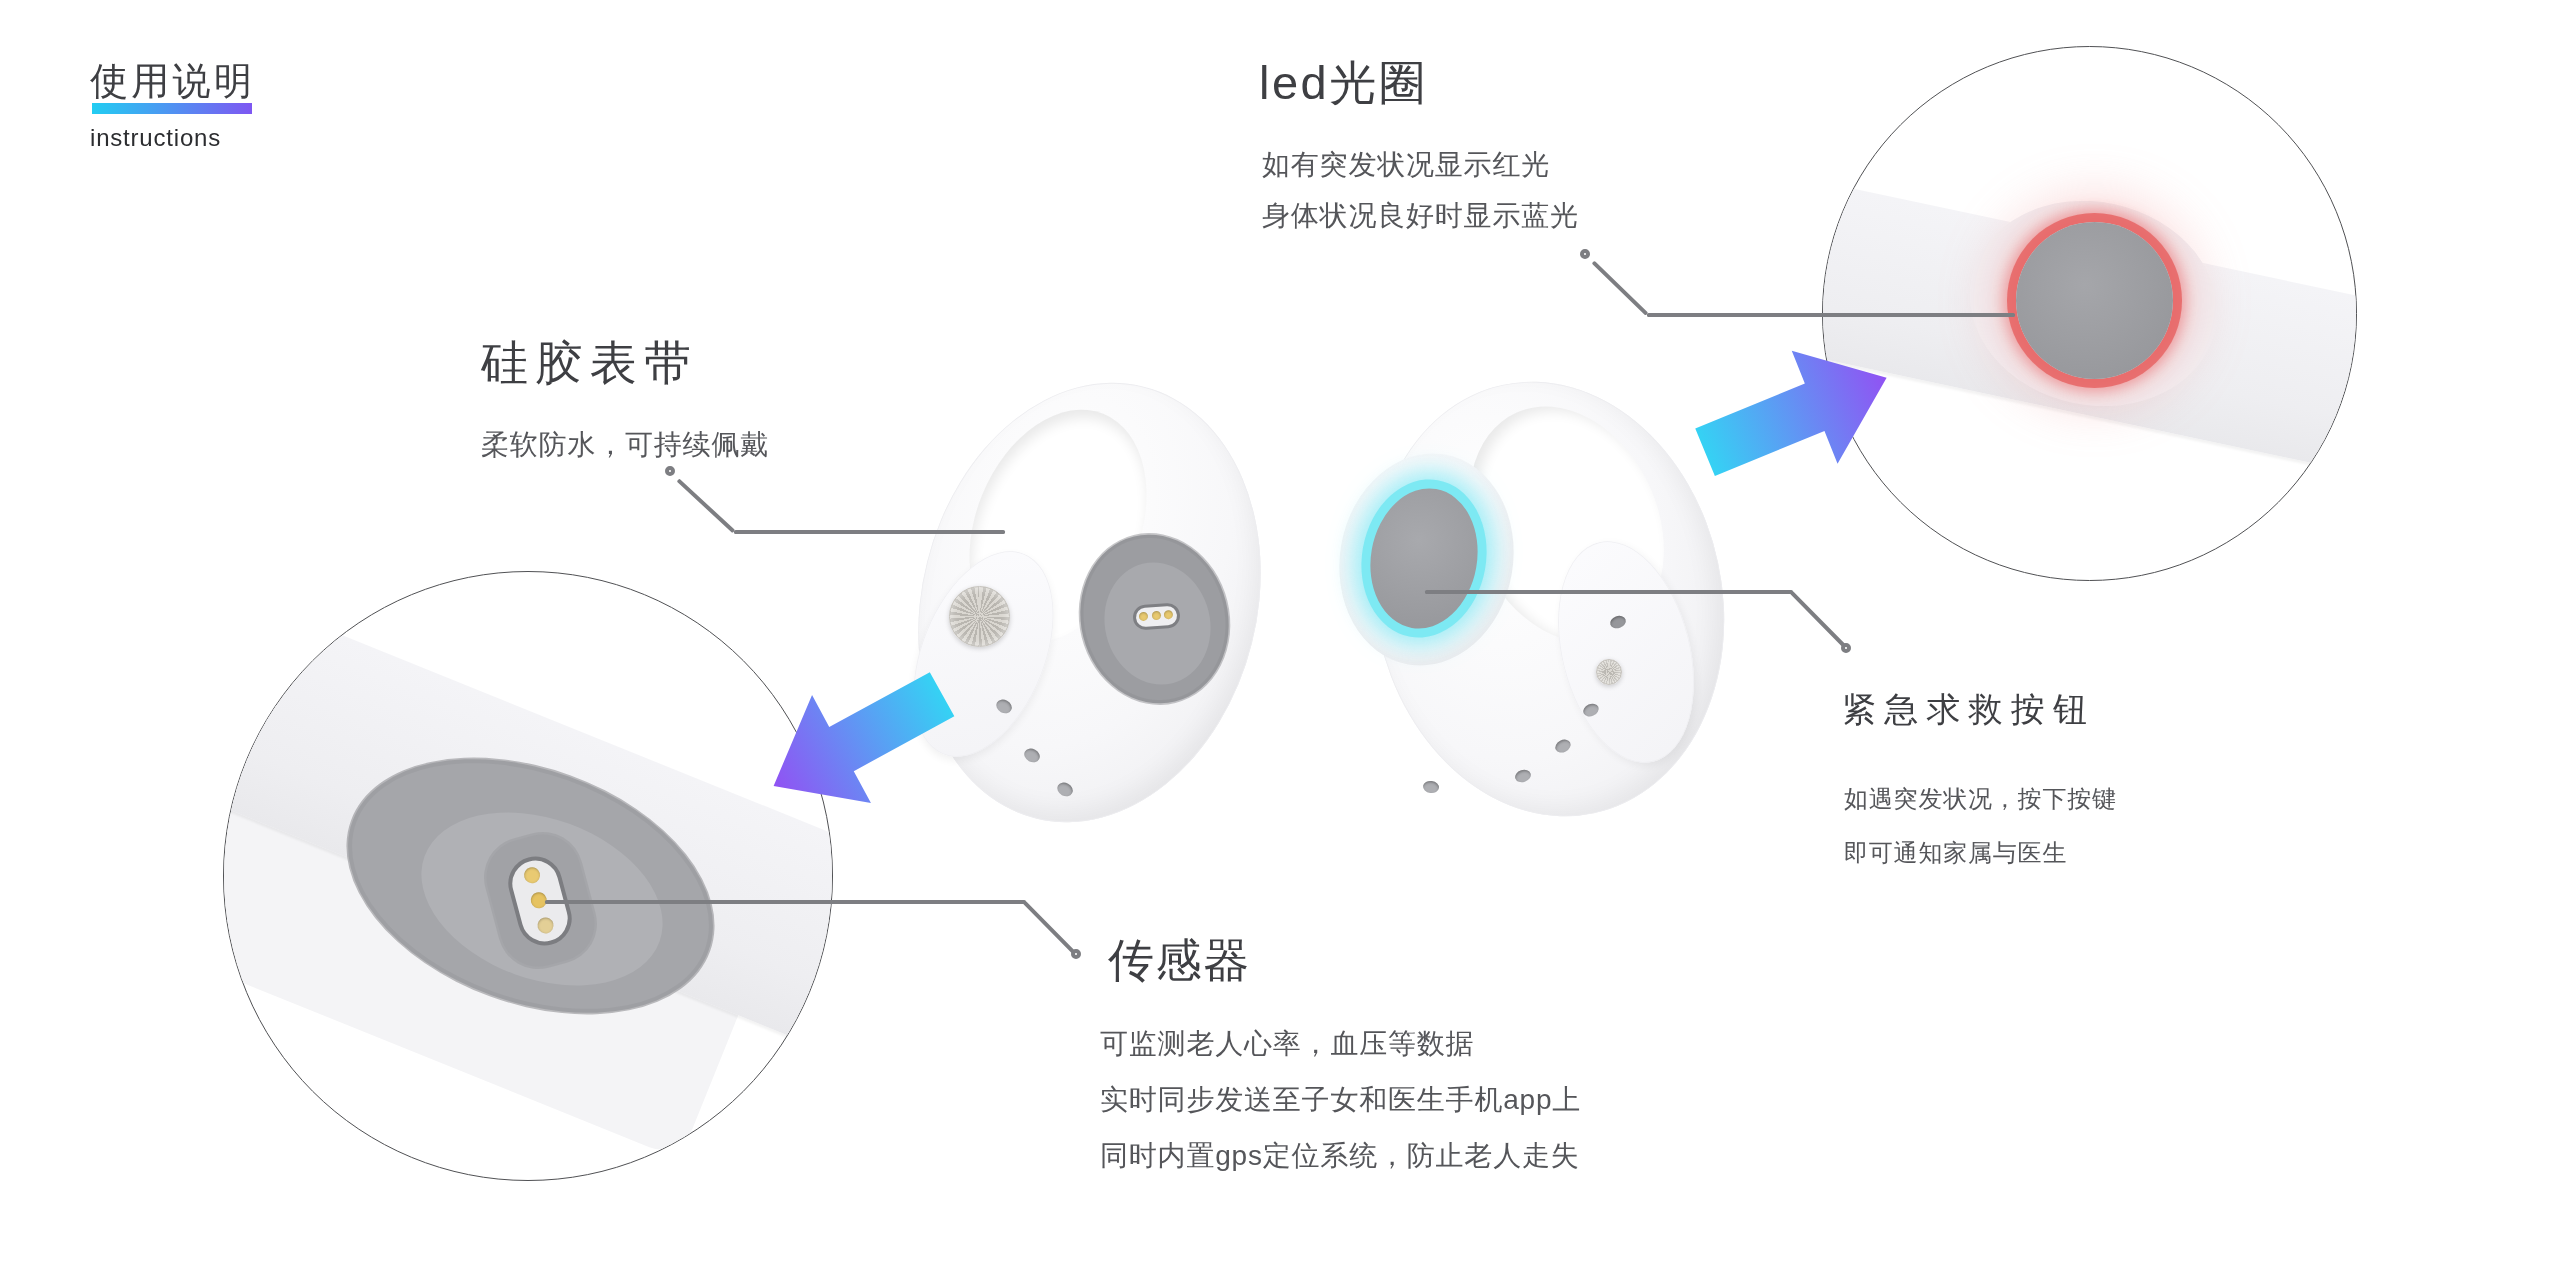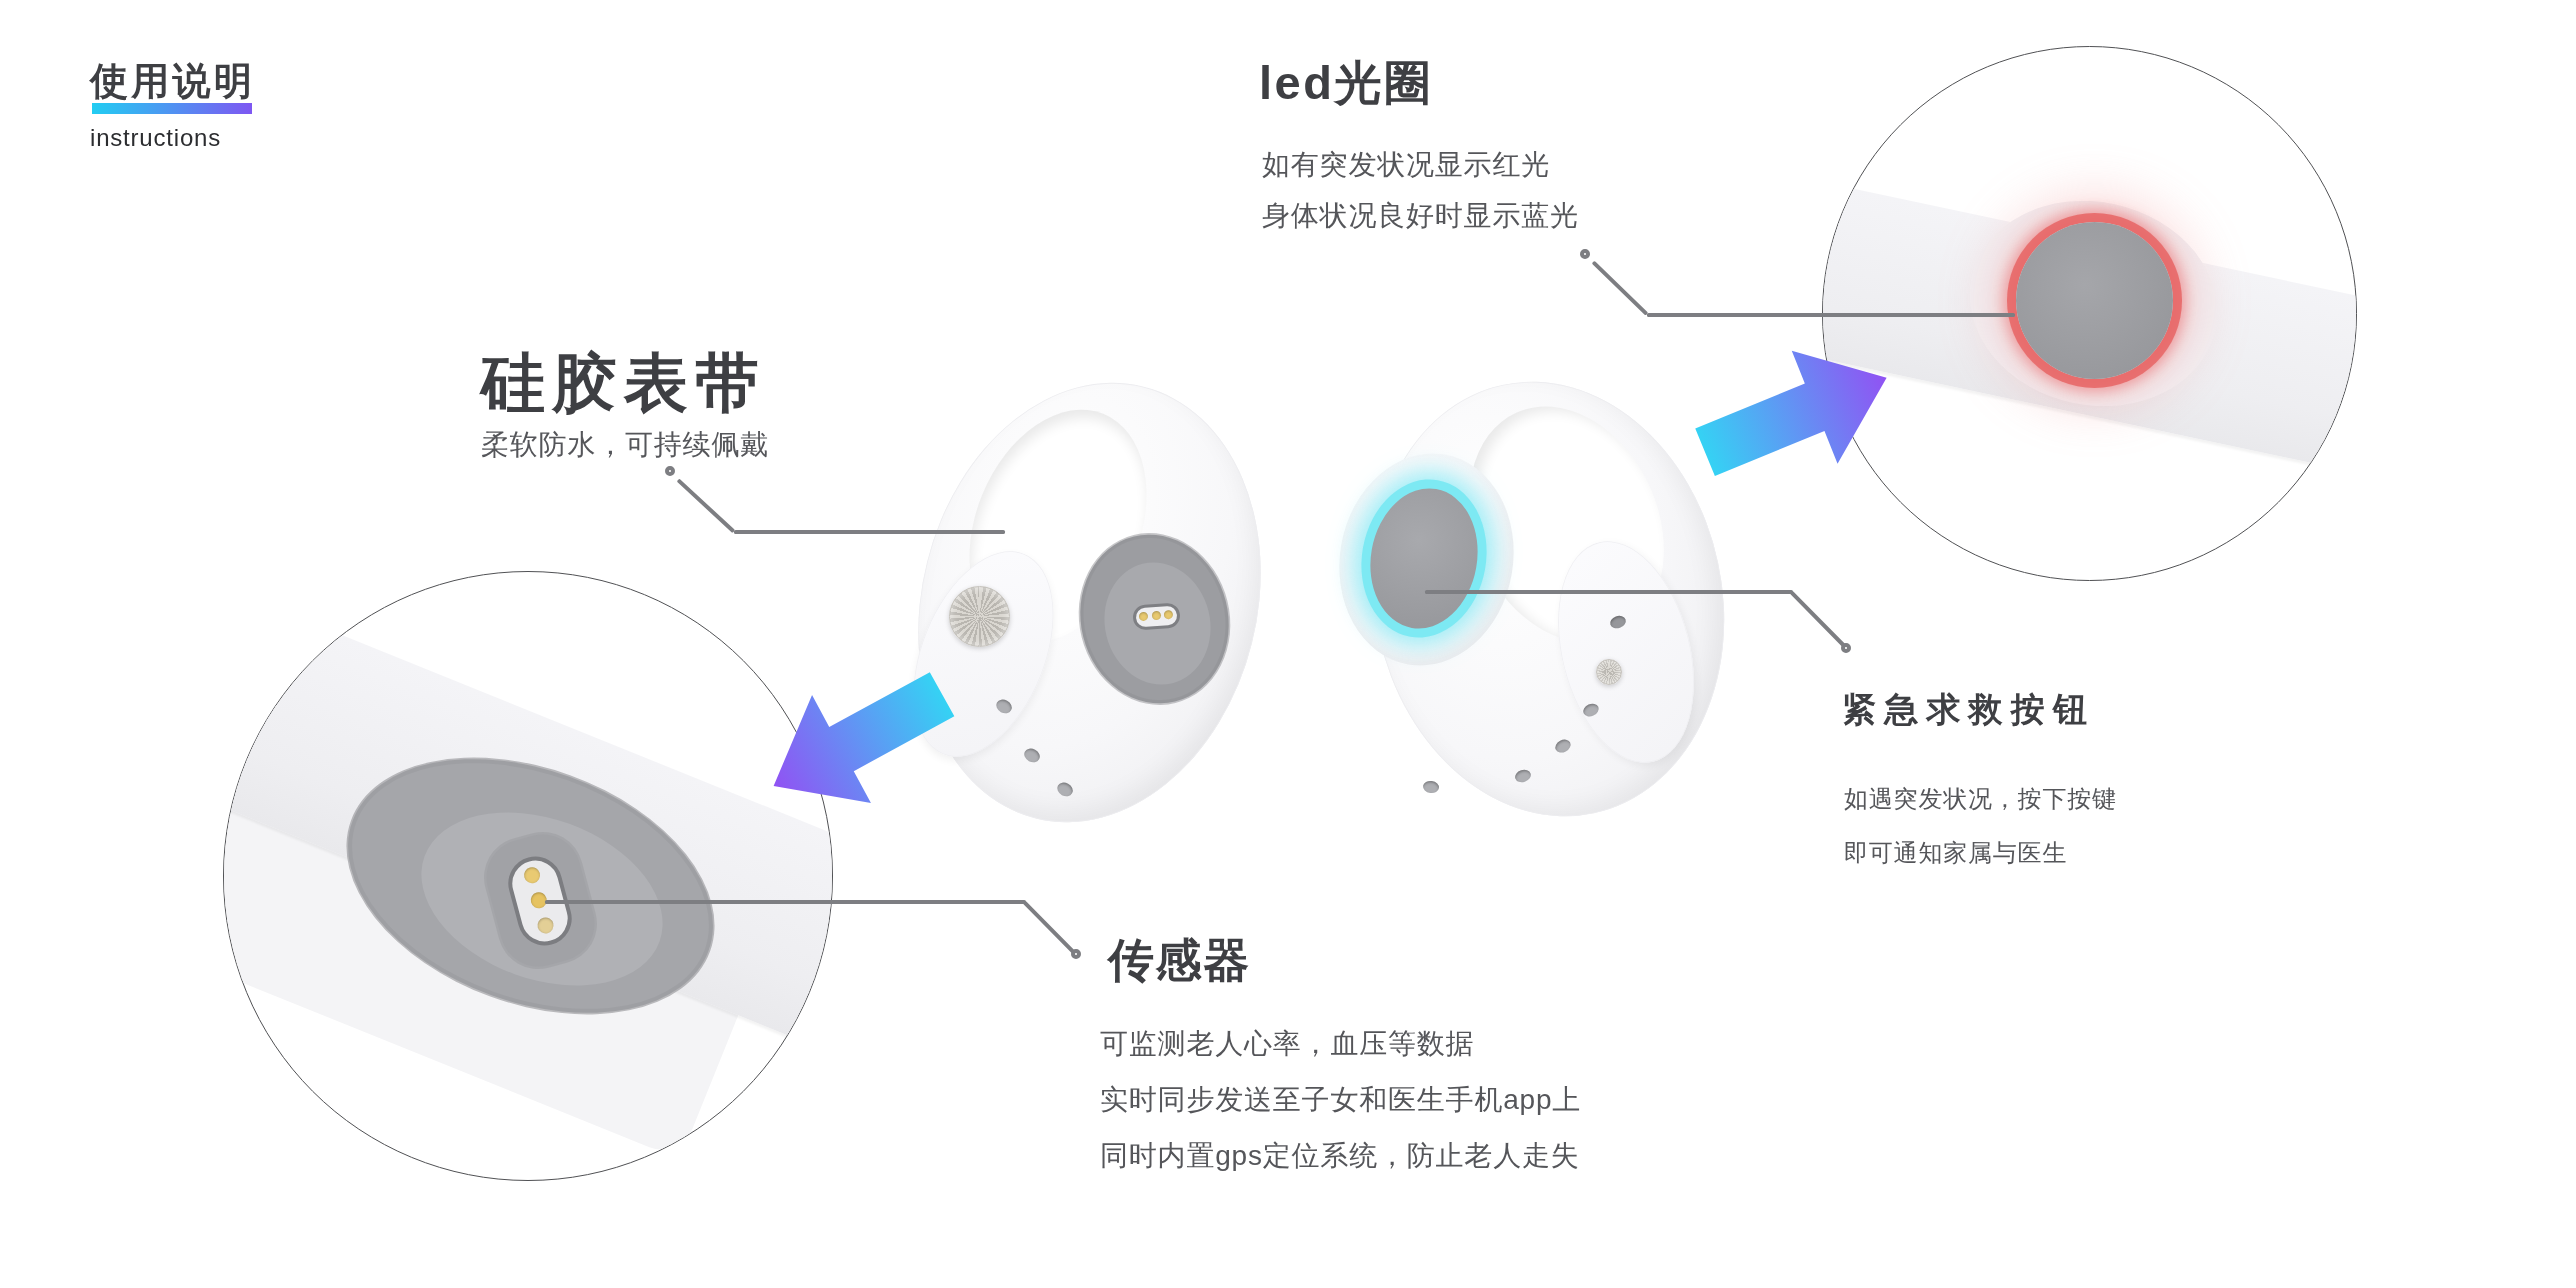--- a/index.html
+++ b/index.html
@@ -7,33 +7,33 @@
     --c-arrow-start:#35d2f4; --c-arrow-end:#9152f3;
     --c-led-blue:#7de9f3; --c-led-red:#e76464;
     --c-leader:#7d7e82; --c-heading:#3e3f43; --c-body:#55565a;
   }
   *{margin:0;padding:0;box-sizing:border-box}
   html,body{background:#fff}
   body{font-family:"Liberation Sans","DejaVu Sans",sans-serif;}
   .stage{position:relative;width:2576px;height:1288px;background:#fff;overflow:hidden}
 
   
-  .h-title{position:absolute;color:var(--c-heading);font-weight:700;white-space:nowrap;z-index:40}
+  .h-title{position:absolute;color:var(--c-heading);font-weight:400;white-space:nowrap;z-index:40}
   .h-desc{position:absolute;color:var(--c-body);font-weight:300;white-space:nowrap;z-index:40}
   .h-desc .line{display:block}
 
   .main-title{left:90px;top:56px;font-size:38px;letter-spacing:3.3px}
   .main-underline{position:absolute;left:92px;top:103px;width:160px;height:10.6px;z-index:40;
     background:linear-gradient(90deg,var(--c-accent-start),var(--c-accent-end))}
   .main-sub{left:90px;top:124px;font-size:24px;color:#2c2d30;letter-spacing:0.8px}
 
   .t-led{left:1259px;top:52px;font-size:47px;letter-spacing:2.5px}
   .d-led{left:1262px;top:139px;font-size:28px;line-height:51px;letter-spacing:0.8px}
 
-  .t-strap{left:481px;top:340px;font-size:64px;letter-spacing:7.4px}
+  .t-strap{left:481px;top:332px;font-size:47px;letter-spacing:7.4px}
   .d-strap{left:481px;top:428px;font-size:28px;line-height:33px;letter-spacing:0.8px}
 
   .t-sos{left:1842px;top:687px;font-size:34px;letter-spacing:8.2px}
   .d-sos{left:1844px;top:772px;font-size:24px;line-height:54px;letter-spacing:0.8px}
 
   .t-sensor{left:1108px;top:930px;font-size:46px;letter-spacing:1.6px}
   .d-sensor{left:1100px;top:1016px;font-size:28px;line-height:56px;letter-spacing:0.8px}
 
   
   .lead{position:absolute;height:4.1px;background:var(--c-leader);z-index:30;border-radius:1.6px}

